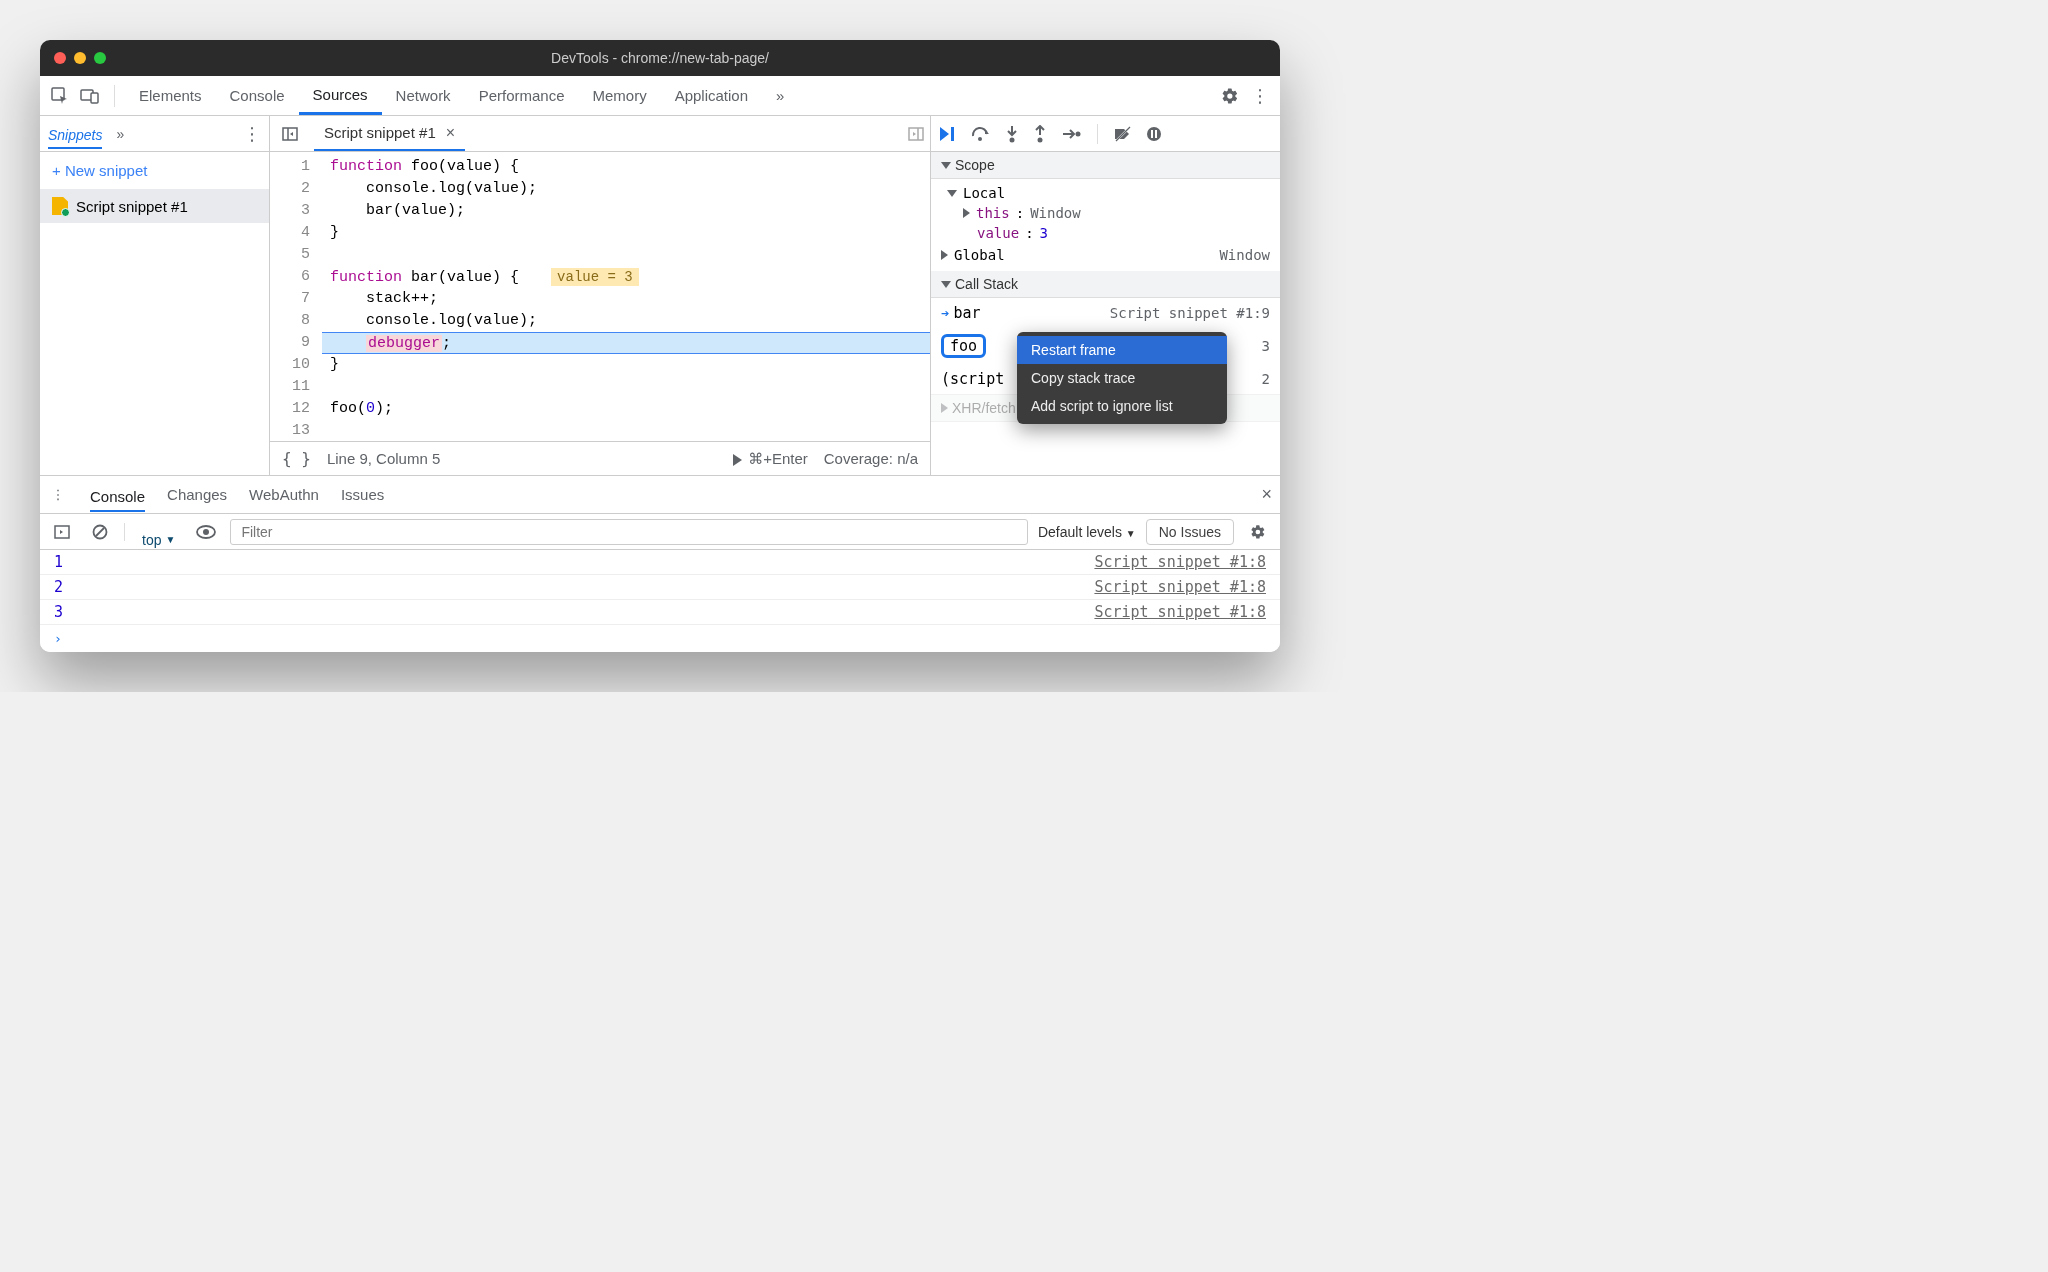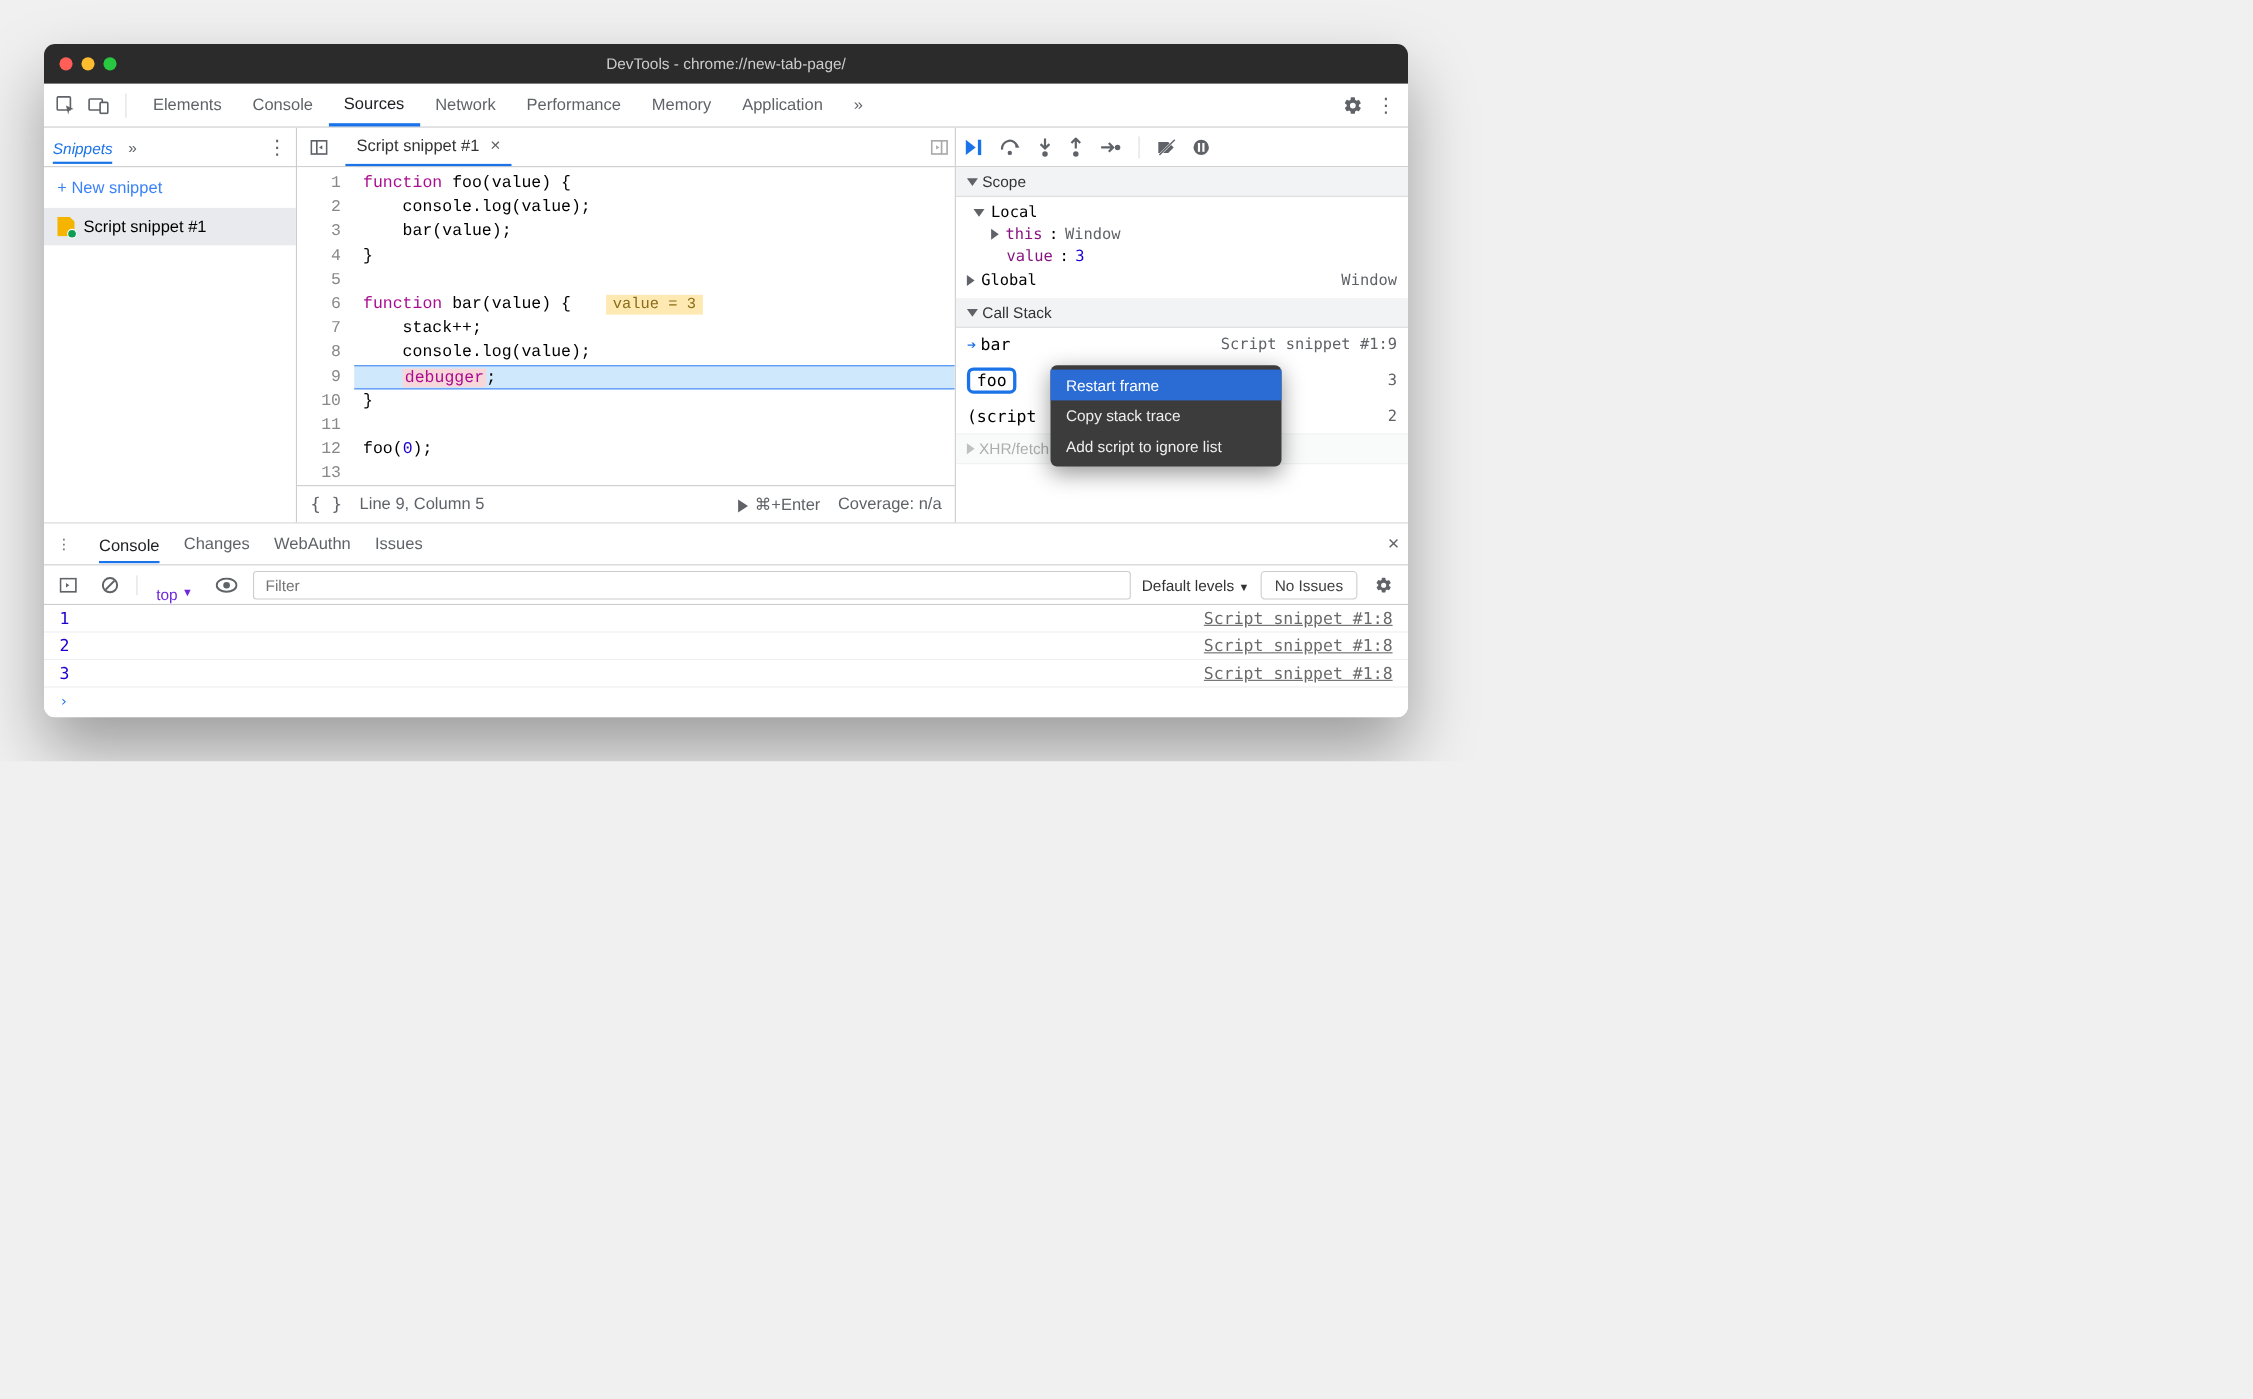--- a/index.html
+++ b/index.html
@@ -131,21 +131,21 @@
   font-size:14px;
 }
 .ed-status {
   height:34px; display:flex; align-items:center; padding:0 12px;
   border-top:1px solid #ccc; color:#5f6368; font-size:15px; gap:16px;
 }
 .curly { font-family:Menlo,monospace; font-size:16px;}
 .ed-status .right { margin-left:auto; display:flex; align-items:center; gap:16px;}
 .play-tri { display:inline-block; width:0; height:0; border-left:9px solid #5f6368; border-top:6px solid transparent; border-bottom:6px solid transparent; margin-right:6px; vertical-align:middle;}
 .right-panel {
-  width:412px; border-left:1px solid #ccc; display:flex; flex-direction:column;
+  width:350px; border-left:1px solid #ccc; display:flex; flex-direction:column;
 }
 .dbg-toolbar {
   height:36px; display:flex; align-items:center; border-bottom:1px solid #ccc;
   padding:0 8px; gap:14px;
 }
 .dbg-btn { color:#5f6368; cursor:pointer; }
 .dbg-btn.resume { color:#1a73e8; }
 .dbg-sep { width:1px; height:20px; background:#ddd; margin:0 2px;}
 .section-hdr {
   background:#f1f3f4; padding:5px 10px; font-size:14px; color:#333;
@@ -186,21 +186,21 @@
   padding:0 8px; gap:22px; position:relative;
 }
 .dtab { color:#5f6368; font-size:15px; cursor:pointer; }
 .dtab.active { color:#202124; border-bottom:2px solid #1a73e8; padding-bottom:5px; margin-bottom:-10px;}
 .drawer-close { margin-left:auto; color:#5f6368; font-size:18px; cursor:pointer;}
 .console-toolbar {
   height:36px; display:flex; align-items:center; padding:0 8px; gap:10px;
   border-bottom:1px solid #ccc;
 }
 .ctx-sel {
-  border:1px solid transparent; padding:2px 6px; color:#6d28d9; font-size:14px;
+  border:1px solid transparent; padding:2px 6px; color:#0c4a6e; font-size:14px;
   display:flex; align-items:center; gap:4px; cursor:pointer;margin-top:16px;
 }
 .filter-input {
   flex:1; border:1px solid #ccc; border-radius:3px; padding:4px 10px;
   font-size:14px; color:#333;
 }
 .levels { color:#333; font-size:14px; cursor:pointer; }
 .issues-btn {
   border:1px solid #ccc; border-radius:4px; padding:4px 12px; font-size:14px;
   color:#404040; cursor:pointer;

